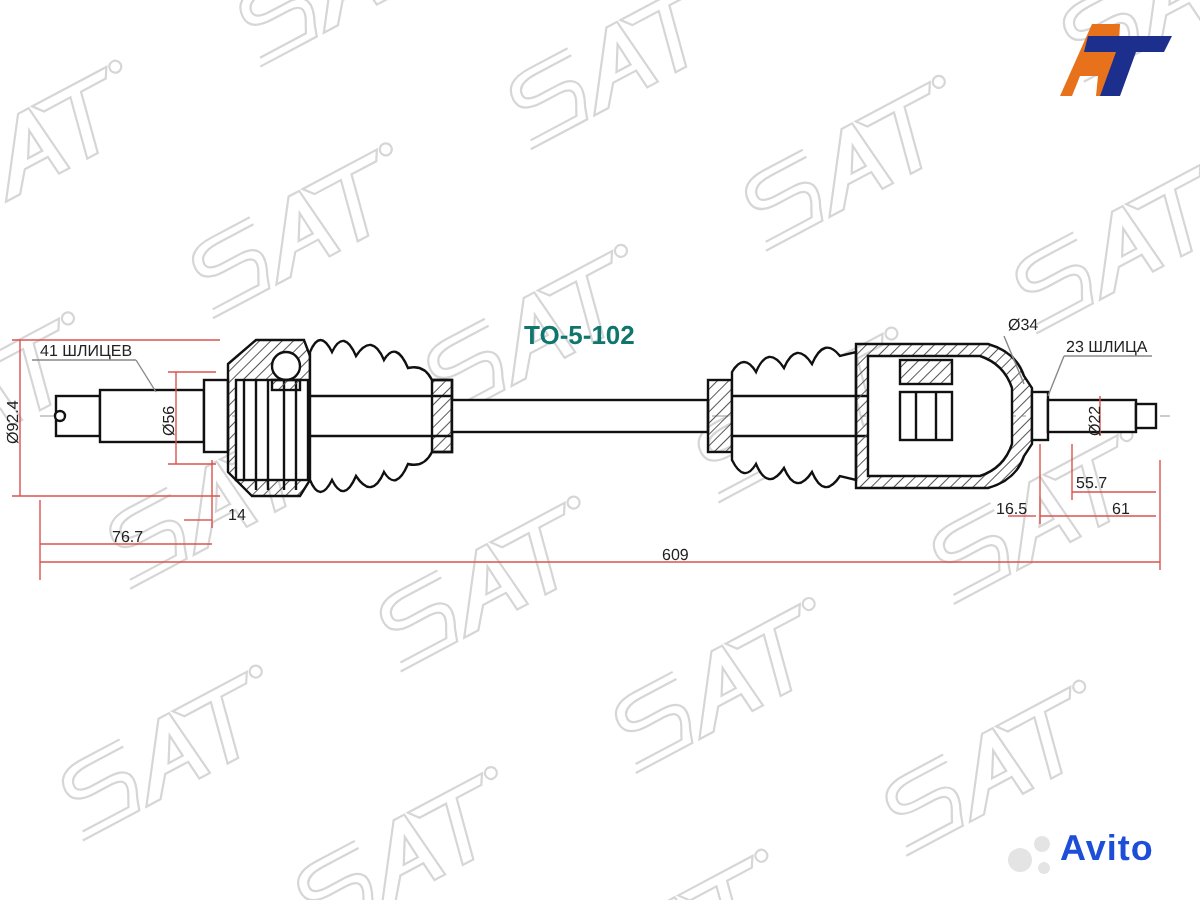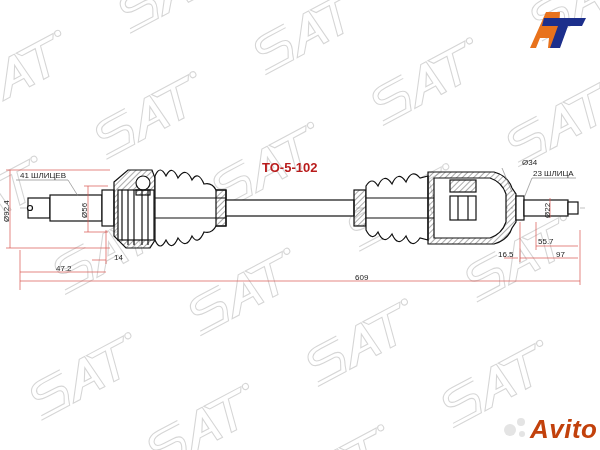--- a/index.html
+++ b/index.html
@@ -1,22 +1,22 @@
 <!DOCTYPE html>
 <html><head>
 <meta charset="utf-8">
 <style>
   html, body { margin:0; padding:0; background:#ffffff; }
   body { width:600px; height:450px; overflow:hidden; position:relative; font-family:"Liberation Sans", sans-serif; }
   #stage { position:absolute; left:0; top:0; width:600px; height:450px; }
   .lbl { position:absolute; font-family:"Liberation Sans", sans-serif; color:#222; white-space:nowrap; }
   .dim { font-size:8px; }
-  .title { font-size:13px; font-weight:bold; color:#b91c1c; }
+  .title { font-size:13px; font-weight:bold; color:#0f766e; }
   .vert { transform:rotate(-90deg); transform-origin:left top; }
-  .avito { position:absolute; font-size:26px; font-weight:bold; color:#c2410c; letter-spacing:0.5px;font-style:italic; }
+  .avito { position:absolute; font-size:18px; font-weight:bold; color:#1d4ed8; letter-spacing:0.5px; }
 </style>
 </head>
 <body>
 
 <div id="stage">
 
   <svg width="600" height="450" style="position:absolute;left:0;top:0">
     <defs>
       <g id="satmark" fill="none" stroke="#d6d6d6" stroke-width="1.1">
 
@@ -148,29 +148,29 @@
       <line x1="504" y1="258" x2="518" y2="258"></line>
     </g>
   </svg>
 
   <div class="lbl title" style="left:262px;top:160px;">TO-5-102</div>
 
   <div class="lbl dim" style="left:20px;top:171px;">41 ШЛИЦЕВ</div>
   <div class="lbl dim vert" style="left:2px;top:222px;">Ø92.4</div>
   <div class="lbl dim vert" style="left:80px;top:218px;">Ø56</div>
   <div class="lbl dim" style="left:114px;top:253px;">14</div>
-  <div class="lbl dim" style="left:56px;top:264px;">47.2</div>
-  <div class="lbl dim" style="left:308px;top:273px;padding-left:47px;">609</div>
+  <div class="lbl dim" style="left:56px;top:264px;">76.7</div>
+  <div class="lbl dim" style="left:284px;top:273px;padding-left:47px;">609</div>
 
-  <div class="lbl dim" style="left:522px;top:158px;">Ø34</div>
+  <div class="lbl dim" style="left:504px;top:158px;">Ø34</div>
   <div class="lbl dim" style="left:533px;top:169px;">23 ШЛИЦА</div>
   <div class="lbl dim vert" style="left:543px;top:218px;">Ø22</div>
   <div class="lbl dim" style="left:538px;top:237px;">55.7</div>
   <div class="lbl dim" style="left:498px;top:250px;">16.5</div>
-  <div class="lbl dim" style="left:556px;top:250px;">97</div>
+  <div class="lbl dim" style="left:556px;top:250px;">61</div>
 
   <svg width="82" height="44" style="position:absolute;left:516px;top:8px">
     <polygon points="14,40 30,4 44,4 42,40 32,40 33,30 24,30 20,40" fill="#e8721c"></polygon>
     <polygon points="28,10 70,10 66,18 52,18 44,40 34,40 42,18 26,18" fill="#1c2f8c"></polygon>
   </svg>
 
   <div class="avito" style="left:530px;top:414px;">Avito</div>
   <svg width="26" height="26" style="position:absolute;left:502px;top:414px">
     <circle cx="8" cy="16" r="6" fill="#e4e4e4"></circle>
     <circle cx="19" cy="8" r="4" fill="#e4e4e4"></circle>

